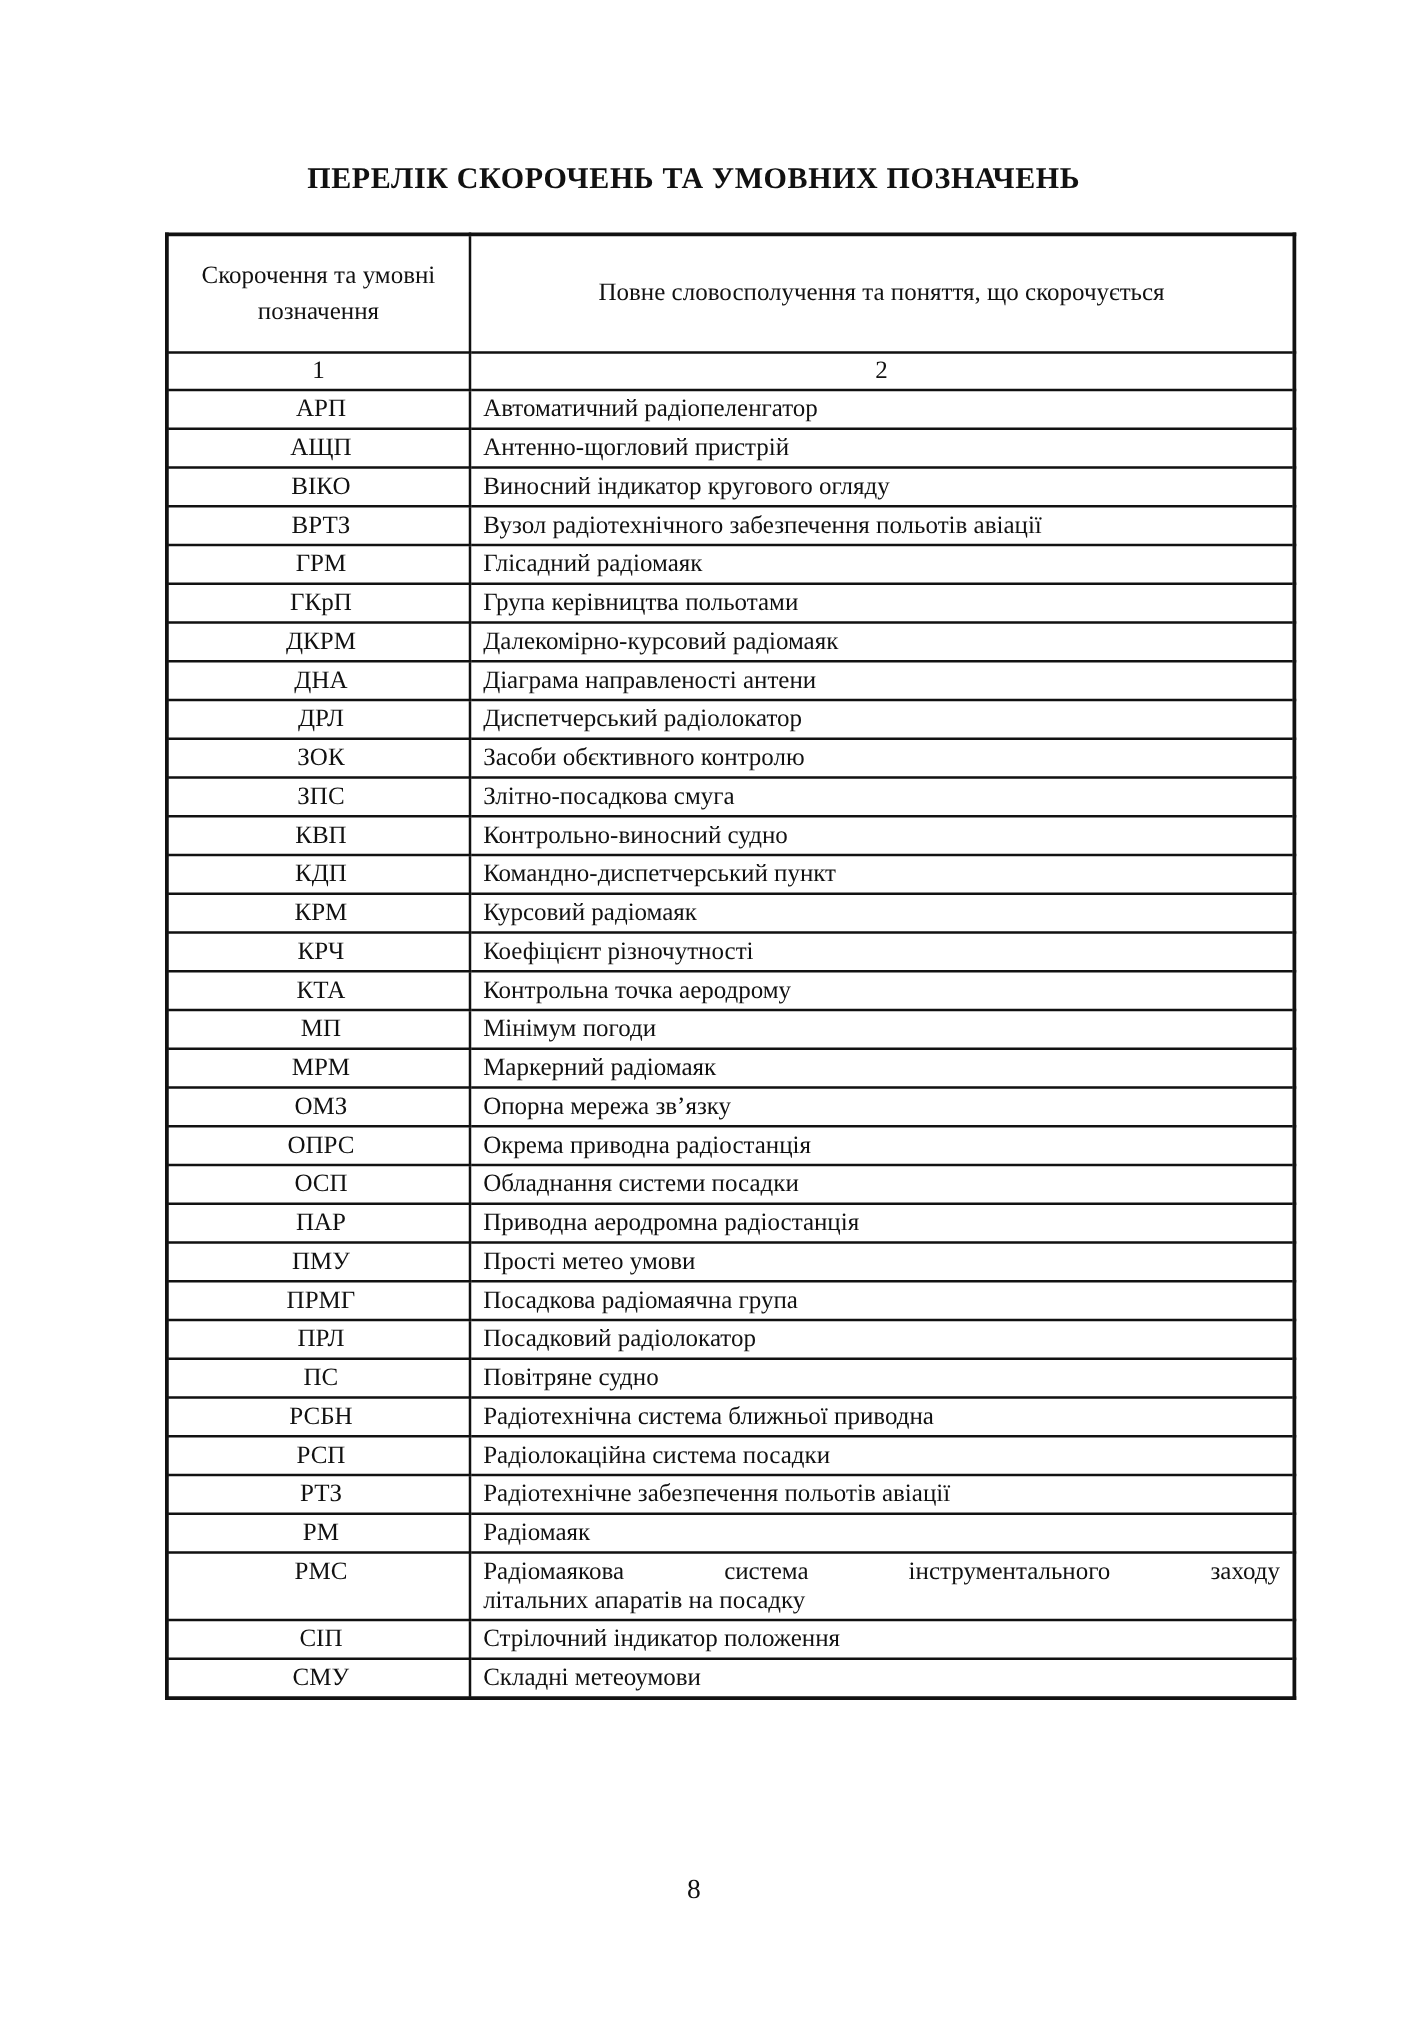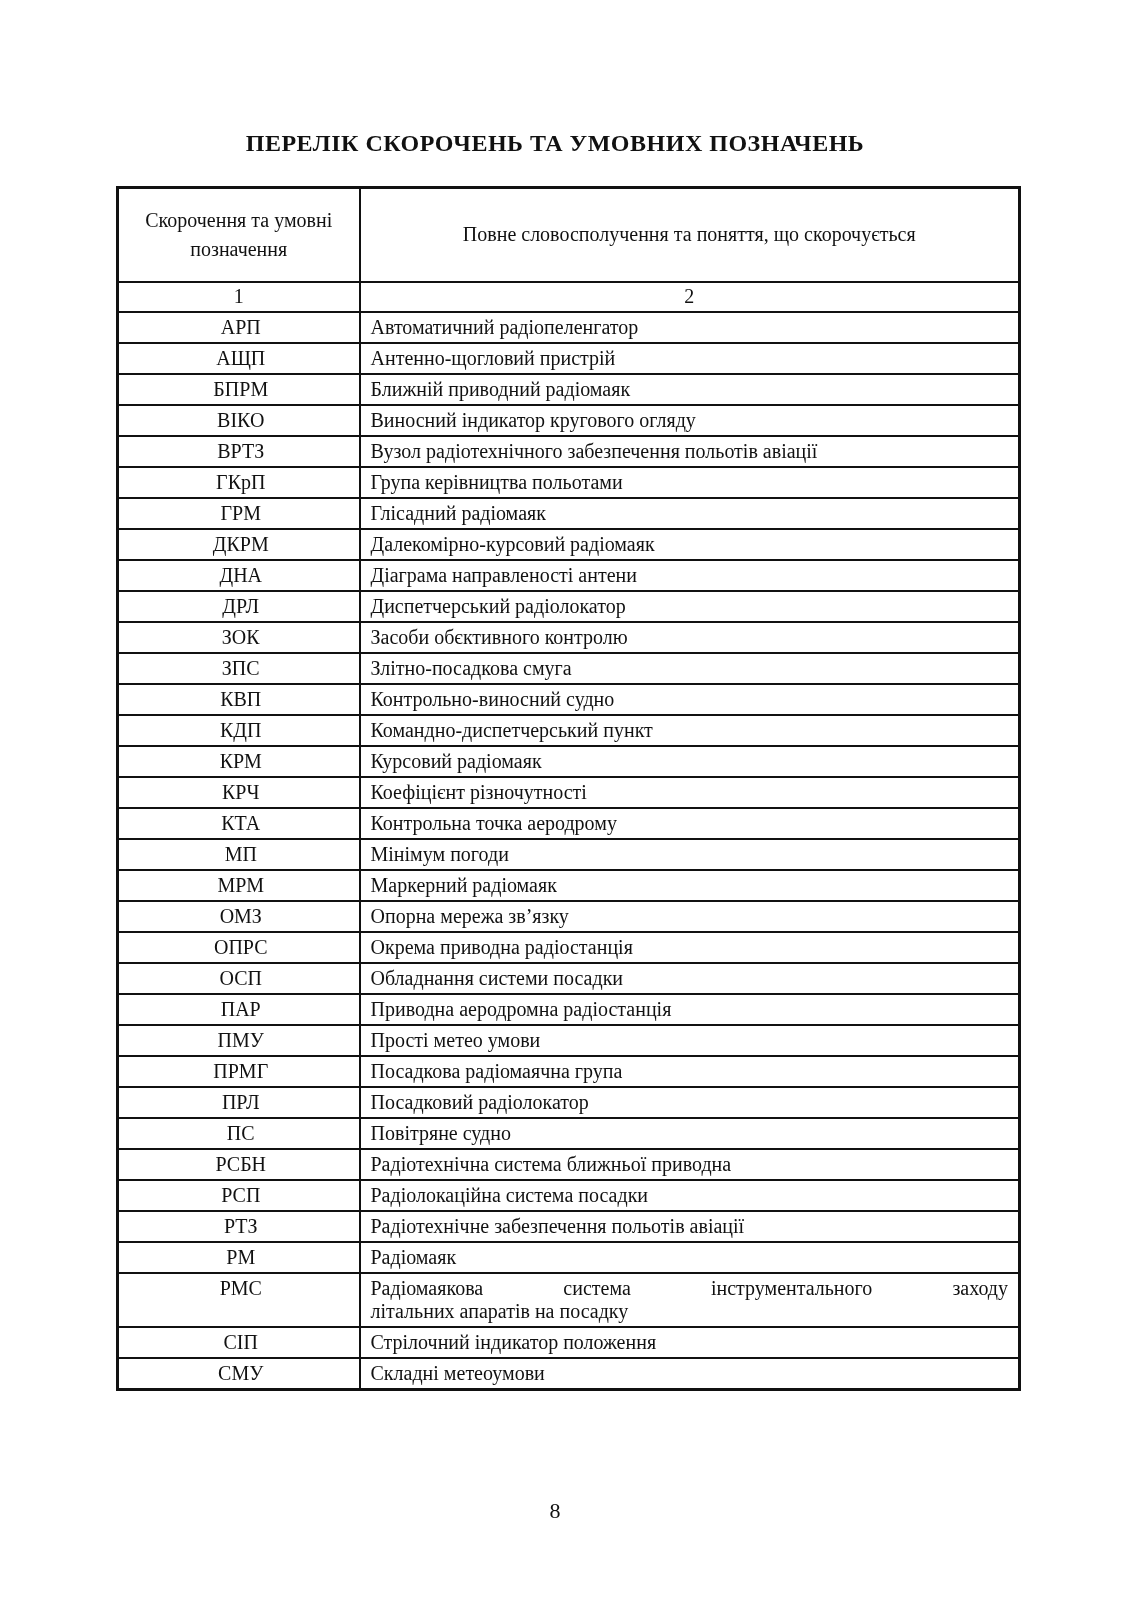--- a/index.html
+++ b/index.html
@@ -20,21 +20,21 @@
     width: 1110px;
     text-align: center;
     font-size: 24px;
     font-weight: bold;
     letter-spacing: 0.5px;
     color: #111111;
   }
   table.abbr-table {
     position: absolute;
     top: 186px;
-    left: 116px;
+    left: 132px;
     width: 905px;
     border-collapse: collapse;
     border: 3px solid #111111;
     table-layout: fixed;
     font-size: 20px;
     color: #111111;
   }
   col.c-abbr { width: 242px; }
   .abbr-table th, .abbr-table td {
     border: 2px solid #111111;
@@ -104,38 +104,34 @@
     <tbody>
         <tr>
           <td class="col-abbr">АРП</td>
           <td class="col-full">Автоматичний радіопеленгатор</td>
         </tr>
         <tr>
           <td class="col-abbr">АЩП</td>
           <td class="col-full">Антенно-щогловий пристрій</td>
         </tr>
         <tr>
-          <td class="col-abbr">БПРМ</td>
-          <td class="col-full">Ближній приводний радіомаяк</td>
-        </tr>
-        <tr>
           <td class="col-abbr">ВІКО</td>
           <td class="col-full">Виносний індикатор кругового огляду</td>
         </tr>
         <tr>
           <td class="col-abbr">ВРТЗ</td>
           <td class="col-full">Вузол радіотехнічного забезпечення польотів авіації</td>
         </tr>
         <tr>
+          <td class="col-abbr">ГРМ</td>
+          <td class="col-full">Глісадний радіомаяк</td>
+        </tr>
+        <tr>
           <td class="col-abbr">ГКрП</td>
           <td class="col-full">Група керівництва польотами</td>
-        </tr>
-        <tr>
-          <td class="col-abbr">ГРМ</td>
-          <td class="col-full">Глісадний радіомаяк</td>
         </tr>
         <tr>
           <td class="col-abbr">ДКРМ</td>
           <td class="col-full">Далекомірно-курсовий радіомаяк</td>
         </tr>
         <tr>
           <td class="col-abbr">ДНА</td>
           <td class="col-full">Діаграма направленості антени</td>
         </tr>
         <tr>

